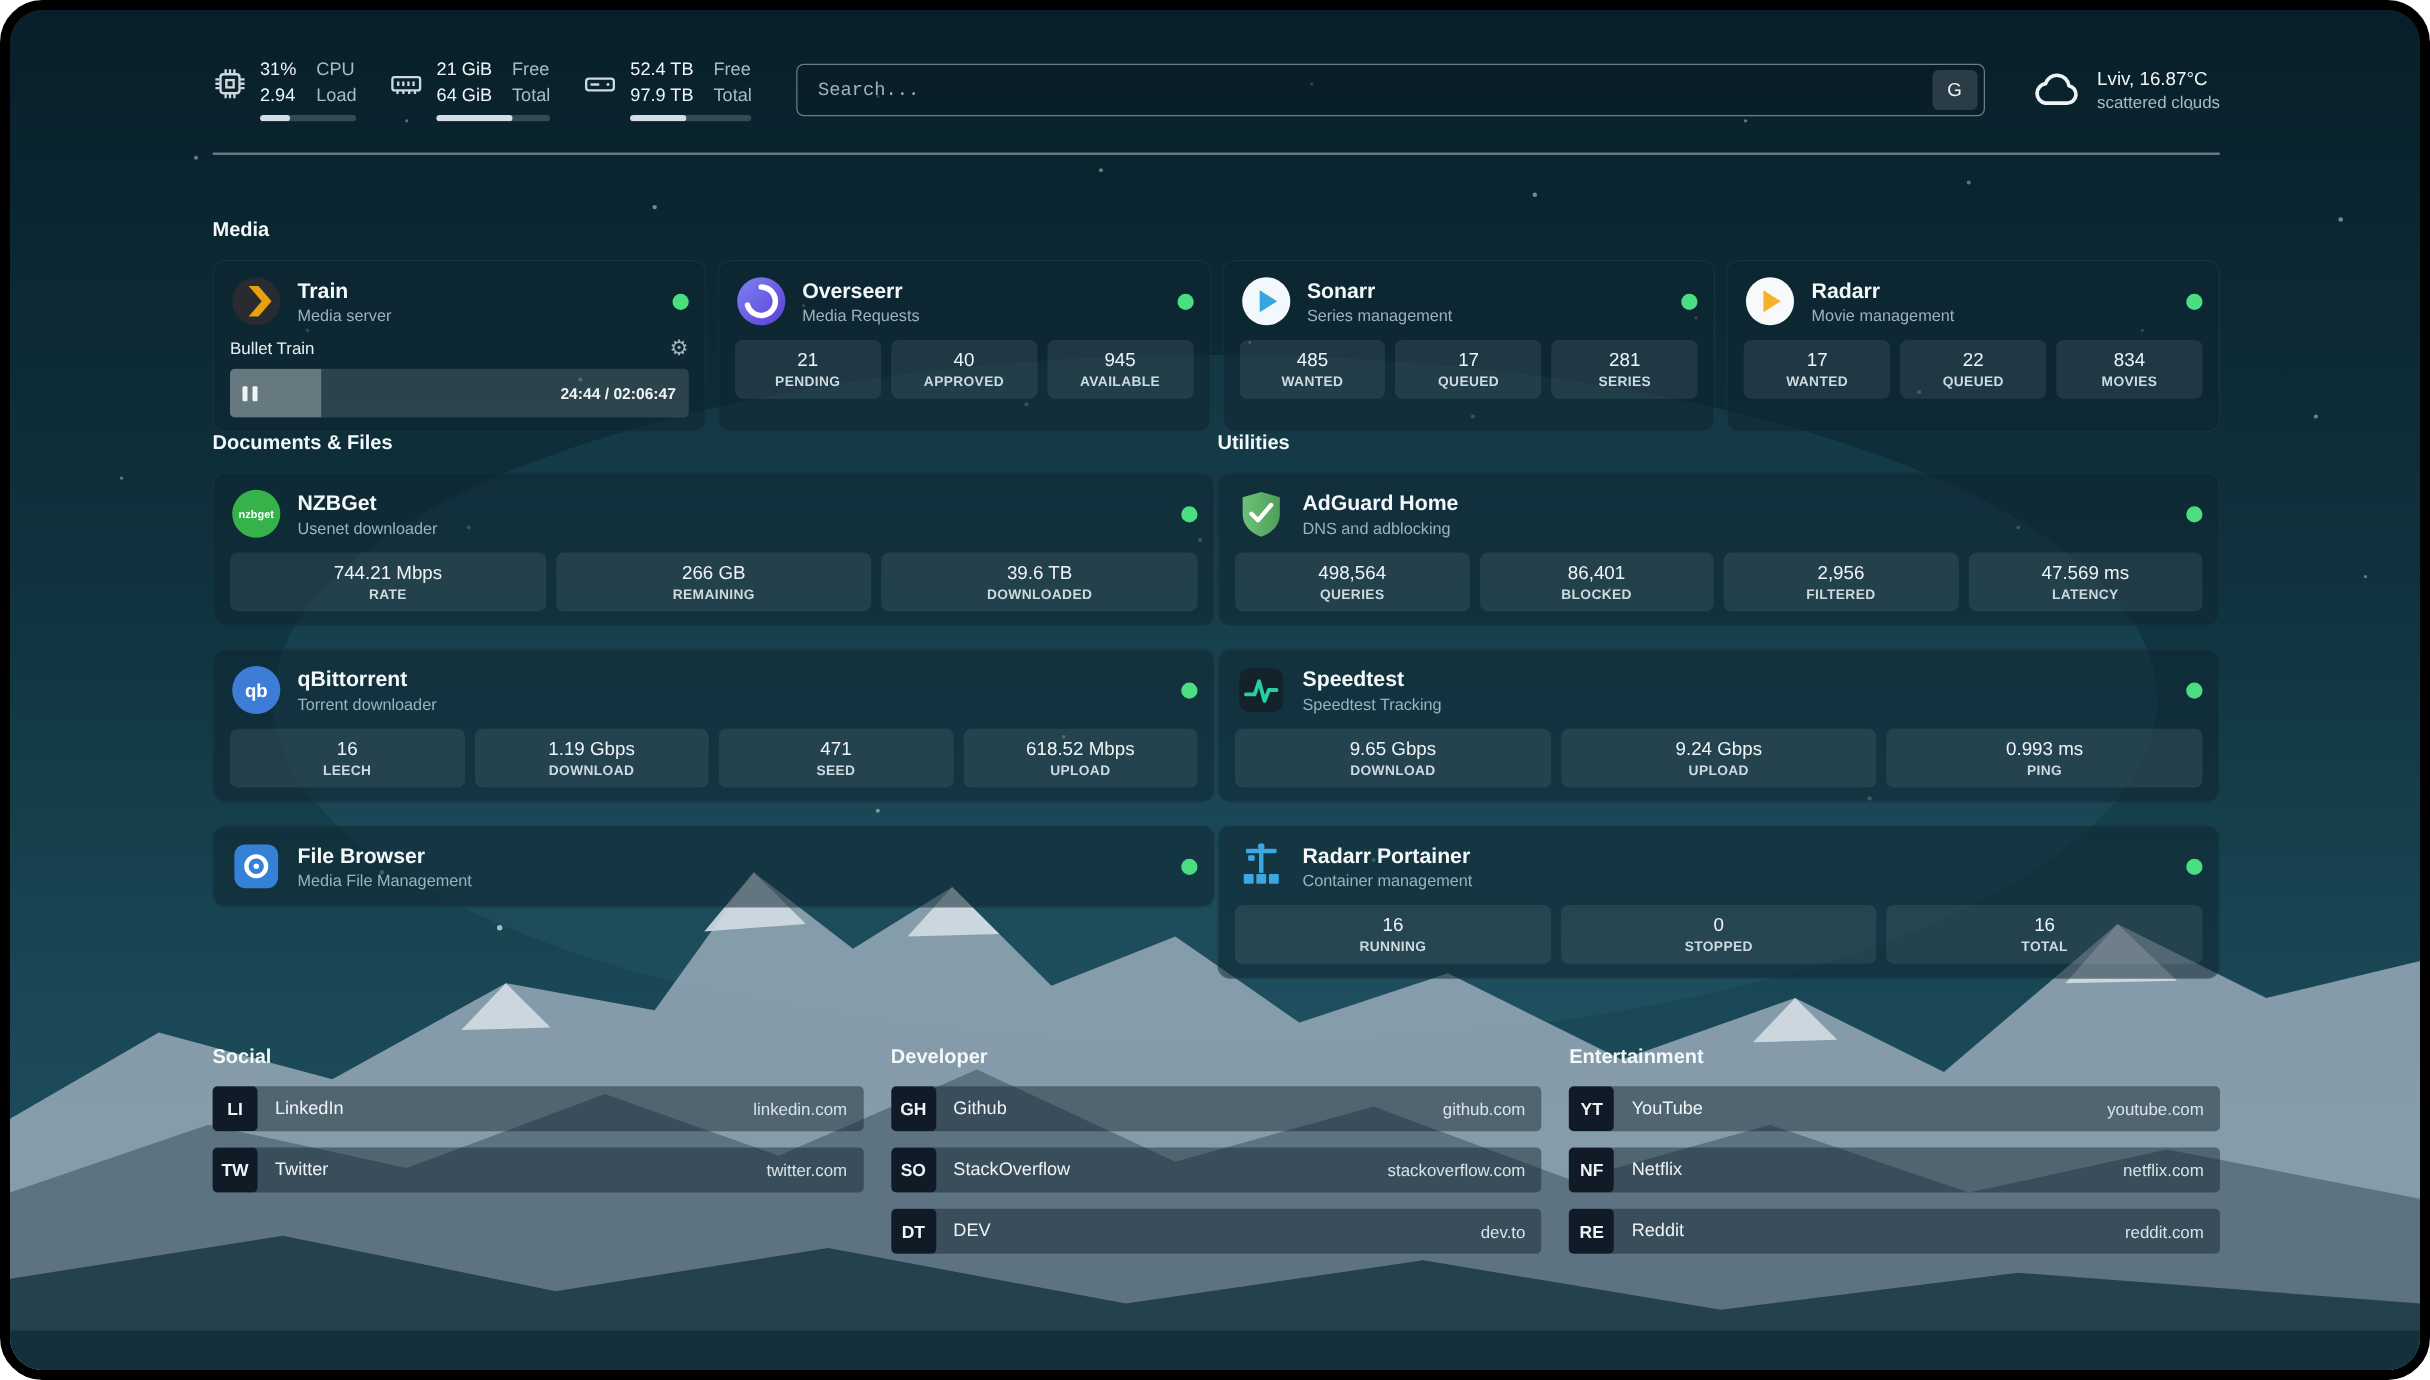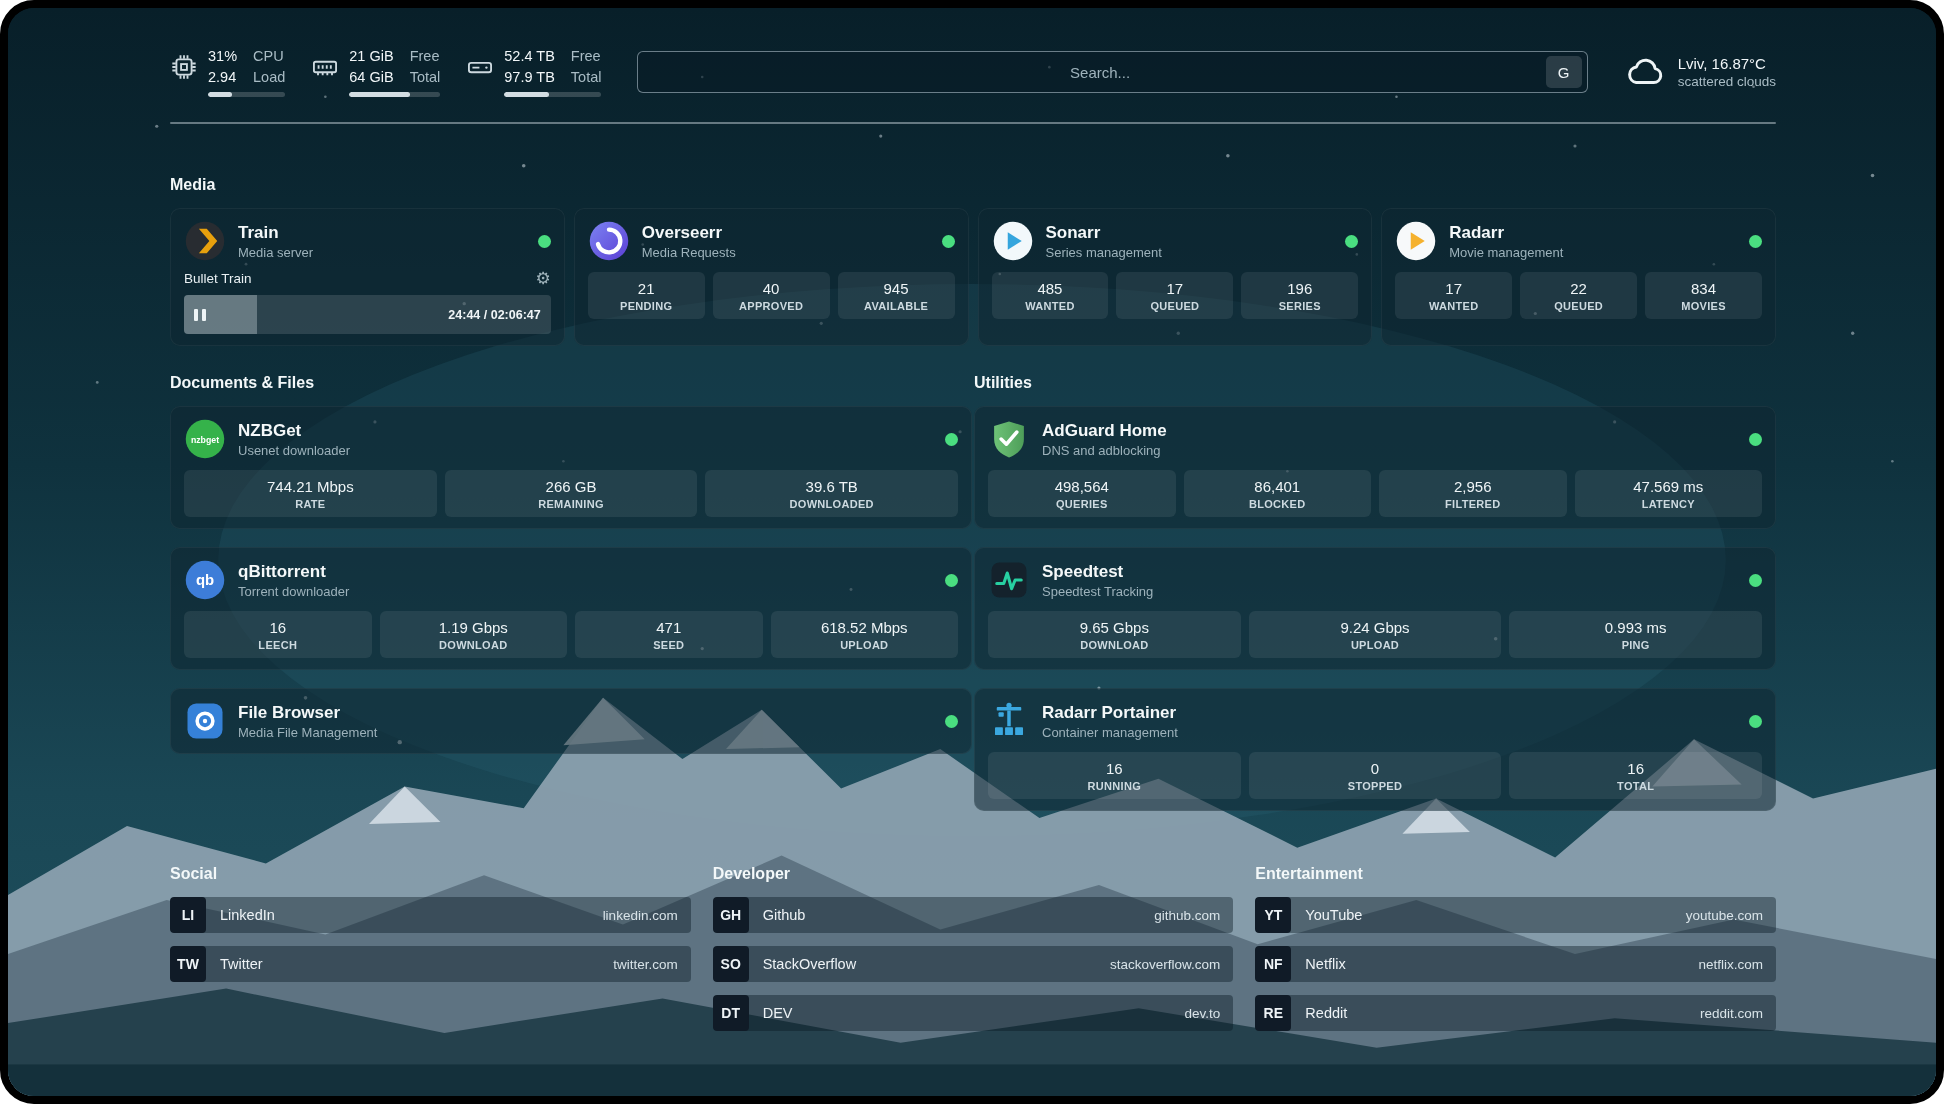--- a/index.html
+++ b/index.html
@@ -29,21 +29,21 @@
   .sys-col { display:flex; flex-direction:column; gap:2px; font-size:14.5px; line-height:1.25; }
   .sys-col.vals { color:#f1f6f8; }
   .sys-col.labs { color:#a9bcc5; }
   .bar { width:100%; height:5px; border-radius:3px; background:rgba(255,255,255,.18); overflow:hidden; }
   .bar .fill { height:100%; background:#d3dde2; border-radius:3px; }
 
   .search { flex:1; display:flex; align-items:center; height:42px; margin:0 10px;
     background:rgba(8,28,38,.55); border:1px solid rgba(190,206,216,.55); border-radius:6px;
     padding:0 5px 0 16px; }
   .search input { flex:1; background:transparent; border:none; outline:none;
-    color:#e3ecef; font-size:15px; font-family:Liberation Sans, sans-serif;text-align:center; }
+    color:#e3ecef; font-size:15px; font-family:Liberation Mono, monospace; }
   .search input::placeholder { color:#9fb3bc; }
   .g-btn { width:36px; height:32px; background:rgba(255,255,255,.14); border:none; border-radius:5px;
     color:#eef4f6; font-size:15px; display:flex; align-items:center; justify-content:center; cursor:pointer; }
 
   .weather { display:flex; align-items:center; gap:12px; }
   .weather-icon { width:42px; height:42px; }
   .weather-loc { font-size:15px; color:#f1f6f8; }
   .weather-cond { font-size:13.5px; color:#a9bcc5; margin-top:2px; }
 
   .divider { margin-top:20px; height:2px; background:rgba(214,226,233,.45); border-radius:1px; }
@@ -75,21 +75,21 @@
   .track-title { font-size:13.5px; color:#e9f0f3; }
   .gear { margin-left:auto; background:none; border:none; color:#9fb3bb; font-size:17px; cursor:pointer; line-height:1; }
   .plex-bar { position:relative; margin-top:8px; height:39px; background:rgba(255,255,255,.13);
     border-radius:4px; overflow:hidden; display:flex; align-items:center; padding:0 10px; cursor:pointer; }
   .plex-fill { position:absolute; left:0; top:0; bottom:0; background:rgba(226,236,240,.32); }
   .pause { display:flex; gap:4px; z-index:1; cursor:pointer; }
   .pause i { display:block; width:4px; height:12px; background:#eef4f6; border-radius:1px; }
   .plex-time { margin-left:auto; font-size:12.5px; font-weight:bold; color:#f0f5f7; z-index:1; }
 
   
-  .twocol { display:flex; gap:2px; margin-top:28px; }
+  .twocol { display:flex; gap:2px; }
   .col { flex:1; display:flex; flex-direction:column; }
   .col .section-title { margin-bottom:14px; }
   .col .card + .card { margin-top:18px; }
 
   
   .bookmarks { display:flex; gap:22px; margin-top:54px; }
   .bm-col { flex:1; }
   .bm-col .section-title { margin-bottom:14px; }
   .bm-row { display:flex; align-items:center; height:36px; margin-bottom:13px;
     background:rgba(10,26,36,.42); border-radius:4px; cursor:pointer; overflow:hidden; }
@@ -336,21 +336,21 @@
         <div class="stat-row">
           <div class="stat">
             <div class="stat-value">485</div>
             <div class="stat-label">WANTED</div>
           </div>
           <div class="stat">
             <div class="stat-value">17</div>
             <div class="stat-label">QUEUED</div>
           </div>
           <div class="stat">
-            <div class="stat-value">196</div>
+            <div class="stat-value">281</div>
             <div class="stat-label">SERIES</div>
           </div>
         </div>
       </div>
 
       <div class="card">
         <div class="app-header">
           <svg class="app-icon" viewBox="0 0 48 48">
             <circle cx="24" cy="24" r="22" fill="#f7f9fa"></circle>
             <path d="M18 14 L34 24 L18 34 Z" fill="#f5b12d"></path>

